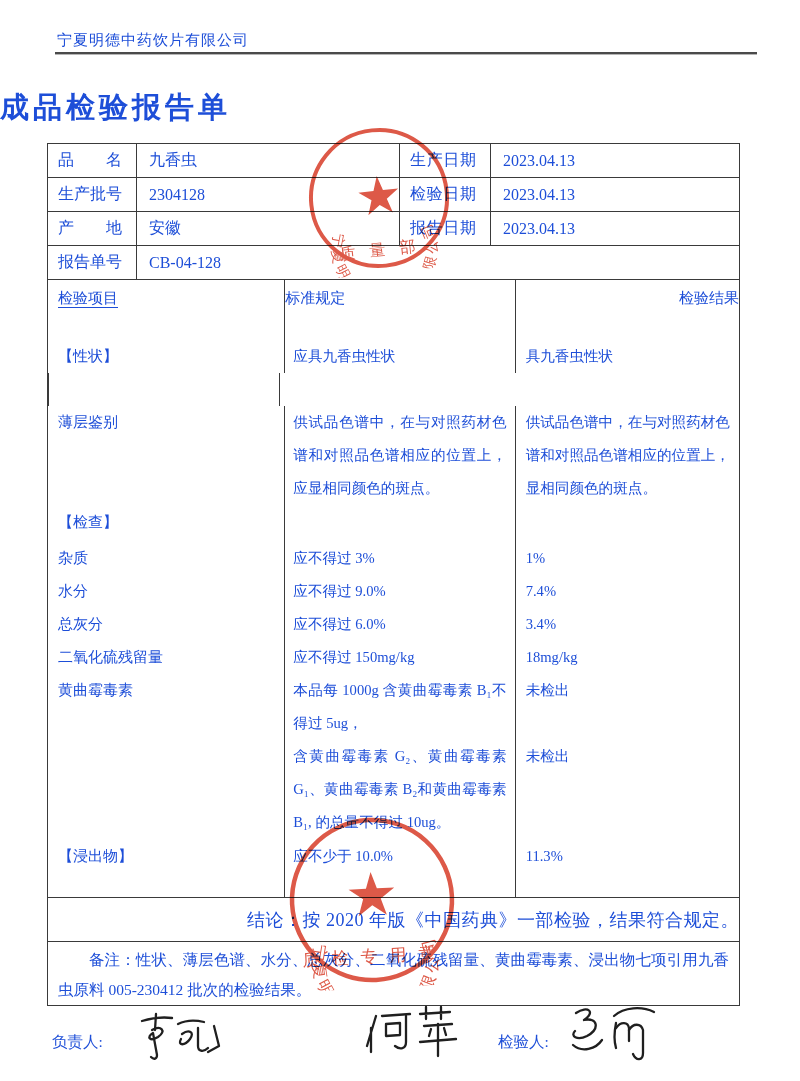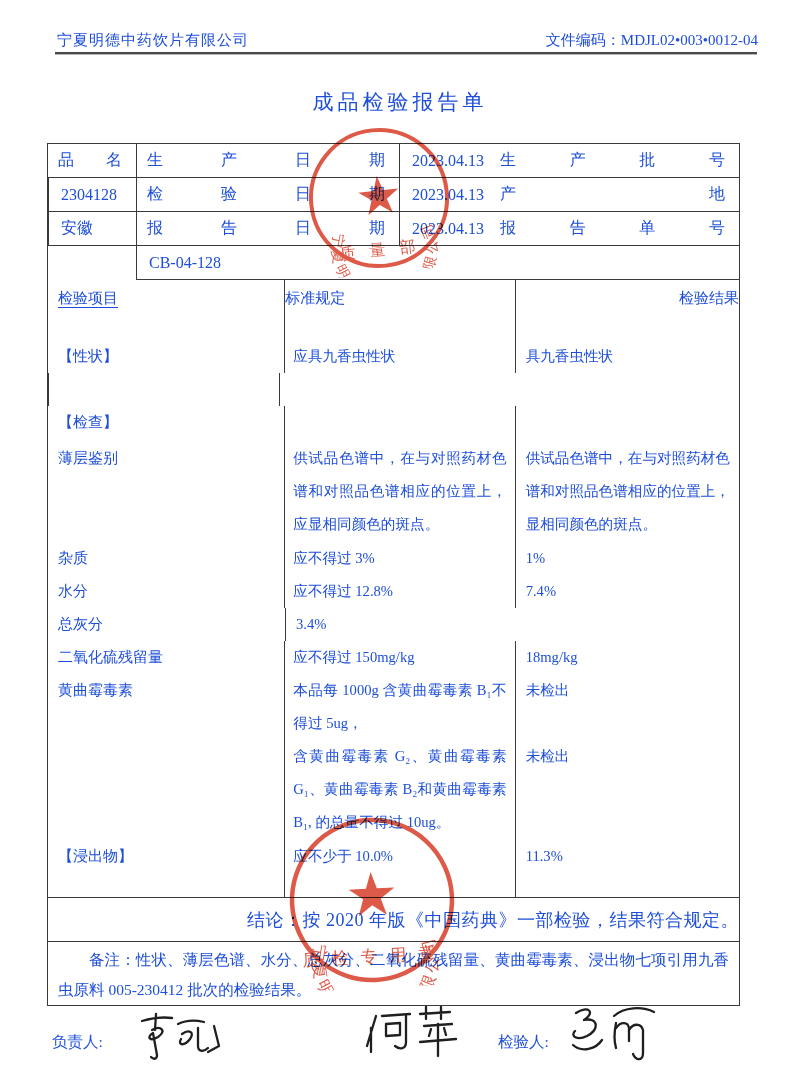--- a/index.html
+++ b/index.html
@@ -11,22 +11,22 @@
     background: #ffffff;
     font-family: "Liberation Serif", "DejaVu Serif", serif;
     color: #1d4ed8;
     overflow: hidden;
   }
   
   .hdr-left  { position: absolute; left: 57px;  top: 31px; font-size: 15px; letter-spacing: 1px; }
   .hdr-right { position: absolute; right: 42px; top: 31px; font-size: 15px; }
   .hdr-rule  { position: absolute; left: 55px; top: 52px; width: 702px; height: 0;
                border-top: 2px solid #4a4a4a; box-shadow: 0 1px 0 #b5b5b5; }
-  .doc-title { position: absolute; left: 0; top: 88px; width: 100%; text-align: center;
-               font-size: 21px; font-weight: normal; letter-spacing: 4px; }
+  .doc-title { position: absolute; left: 0; top: 88px; width: 100%; text-align: left;
+               font-size: 29px; font-weight: bold; letter-spacing: 4px; }
   
   .doc-table { position: absolute; left: 47px; top: 143px; width: 693px;
                border: 1px solid #3a3a3a; }
   
   .info-grid { display: grid; grid-template-columns: 88px 263px 91px 249px;
                grid-auto-rows: 34px; }
   .ig-cell { display: flex; align-items: center; font-size: 16px;
              border-bottom: 1px solid #3a3a3a; padding-left: 12px; overflow: hidden; }
   .ig-label { padding-left: 10px; padding-right: 14px; }
   .ig-label span { display: inline-block; width: 100%; text-align: justify; text-align-last: justify; }
@@ -60,31 +60,31 @@
   .stamp circle { fill: none; }
   .stamp text { fill: #d8402c; }
   .stamp polygon { fill: #d8402c; }
 </style>
 </head>
 <body>
 
 <div class="page">
 
   <div class="hdr-left">宁夏明德中药饮片有限公司</div>
-  <div class="hdr-right">文件编码：MDJL02•003•0012-04</div>
   <div class="hdr-rule"></div>
 
   <div class="doc-title">成品检验报告单</div>
 
   <div class="doc-table">
 
     <div class="info-grid">
       <div class="ig-cell ig-label">
           <span>品名</span>
         </div>
+      <div class="ig-cell bl">九香虫</div>
       <div class="ig-cell bl ig-label">
           <span>生产日期</span>
         </div>
       <div class="ig-cell bl">2023.04.13</div>
 
       <div class="ig-cell ig-label">
           <span>生产批号</span>
         </div>
       <div class="ig-cell bl">2304128</div>
       <div class="ig-cell bl ig-label">
@@ -116,42 +116,43 @@
     <div id="insp-body">
         <div class="insp-row" style="height: 33px;">
           <div class="c1">【性状】</div>
           <div class="c2">应具九香虫性状</div>
           <div class="c3">具九香虫性状</div>
         </div>
         <div class="insp-row" style="height: 33px;">
           <div class="c2"></div>
           <div class="c3"></div>
         </div>
+        <div class="insp-row" style="height: 100px;">
+          <div class="c1">薄层鉴别</div>
+          <div class="c2">供试品色谱中，在与对照药材色谱和对照品色谱相应的位置上，应显相同颜色的斑点。</div>
+          <div class="c3">供试品色谱中，在与对照药材色谱和对照品色谱相应的位置上，显相同颜色的斑点。</div>
+        </div>
         <div class="insp-row" style="height: 36px;">
           <div class="c1">【检查】</div>
           <div class="c2"></div>
           <div class="c3"></div>
         </div>
-        <div class="insp-row" style="height: 100px;">
-          <div class="c1">薄层鉴别</div>
-          <div class="c2">供试品色谱中，在与对照药材色谱和对照品色谱相应的位置上，应显相同颜色的斑点。</div>
-          <div class="c3">供试品色谱中，在与对照药材色谱和对照品色谱相应的位置上，显相同颜色的斑点。</div>
-        </div>
         <div class="insp-row" style="height: 33px; font-family: Liberation Serif, serif;">
           <div class="c1">杂质</div>
           <div class="c2">应不得过 3%</div>
           <div class="c3">1%</div>
         </div>
         <div class="insp-row" style="height: 33px;">
           <div class="c1">水分</div>
-          <div class="c2">应不得过 12.8%</div>
+          <div class="c2">应不得过 9.0%</div>
           <div class="c3">7.4%</div>
         </div>
         <div class="insp-row" style="height: 33px;">
           <div class="c1">总灰分</div>
+          <div class="c2">应不得过 6.0%</div>
           <div class="c3">3.4%</div>
         </div>
         <div class="insp-row" style="height: 33px;">
           <div class="c1">二氧化硫残留量</div>
           <div class="c2">应不得过 150mg/kg</div>
           <div class="c3">18mg/kg</div>
         </div>
         <div class="insp-row" style="height: 66px;">
           <div class="c1">黄曲霉毒素</div>
           <div class="c2">本品每 1000g 含黄曲霉毒素 B₁不得过 5ug，</div>

